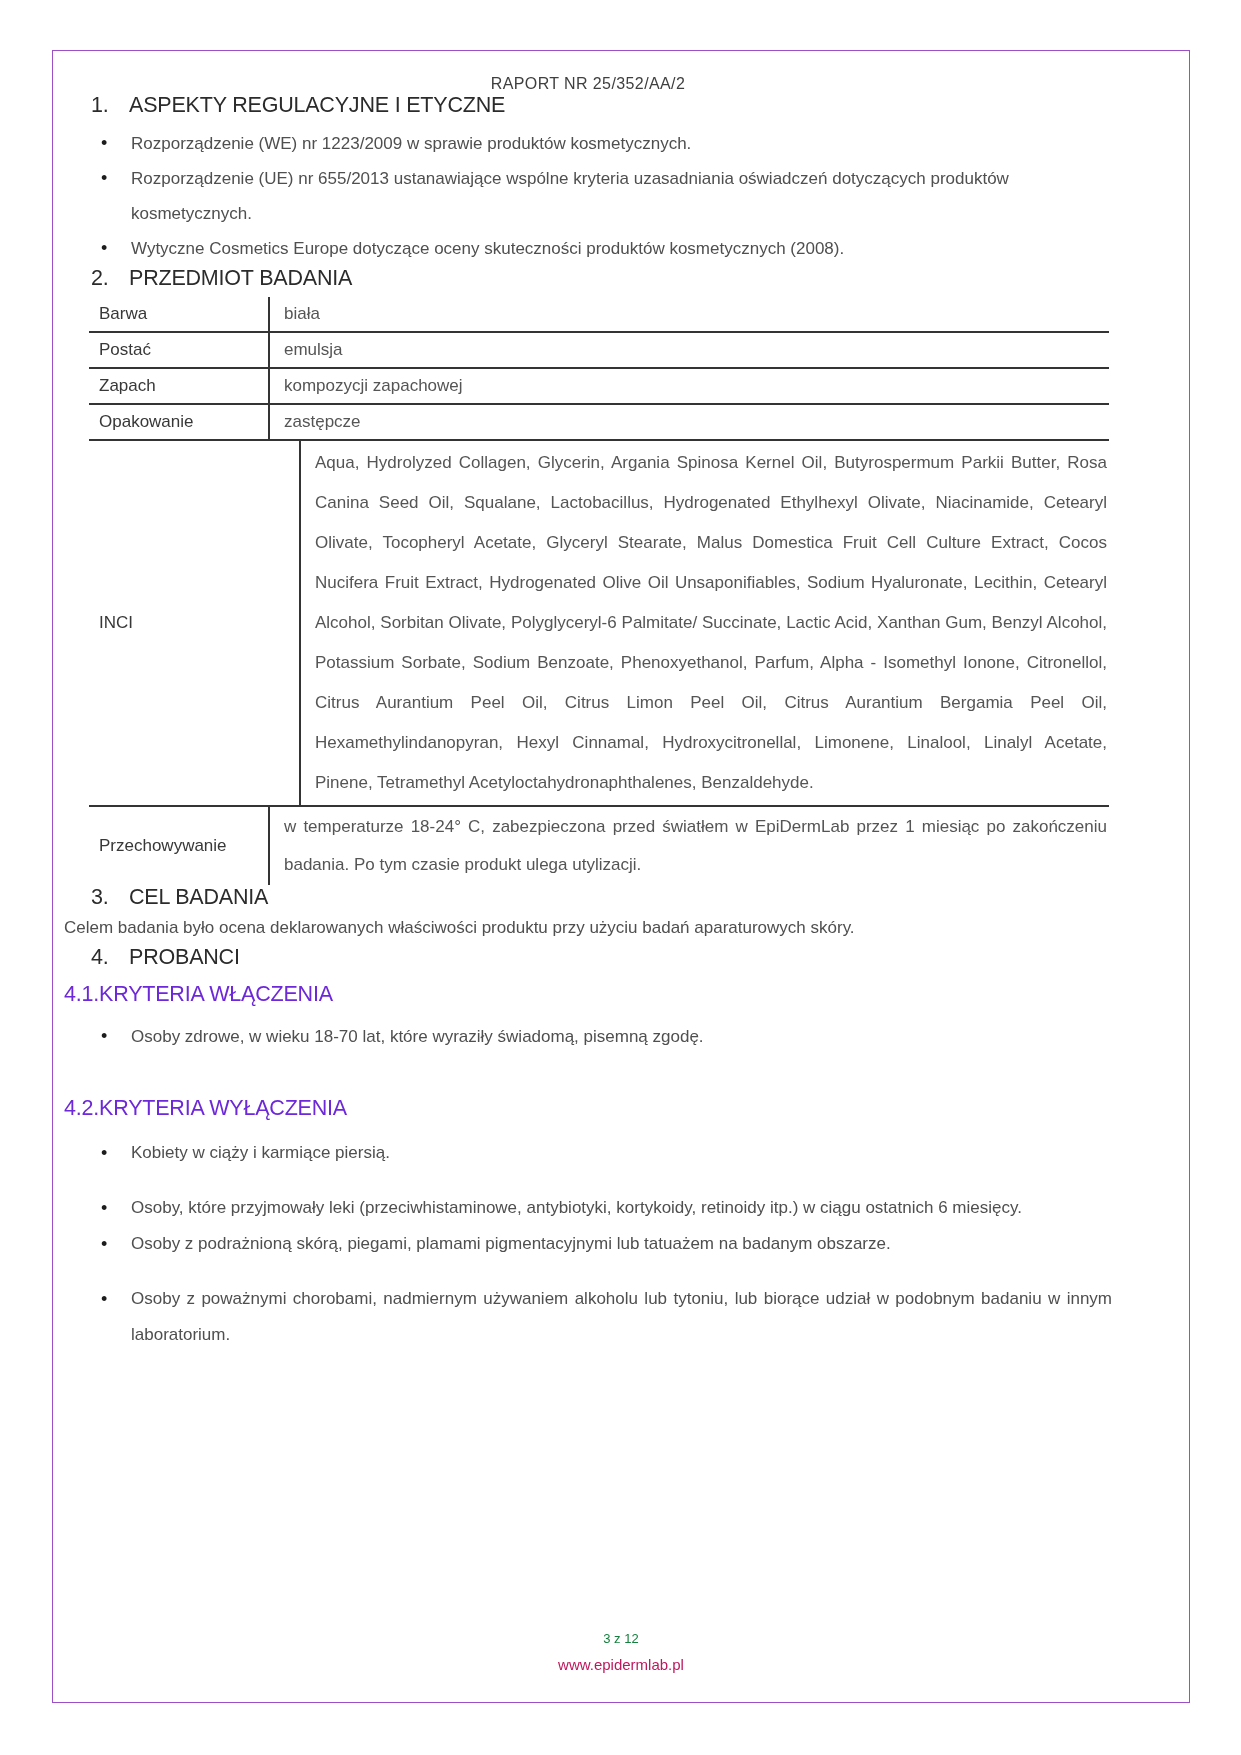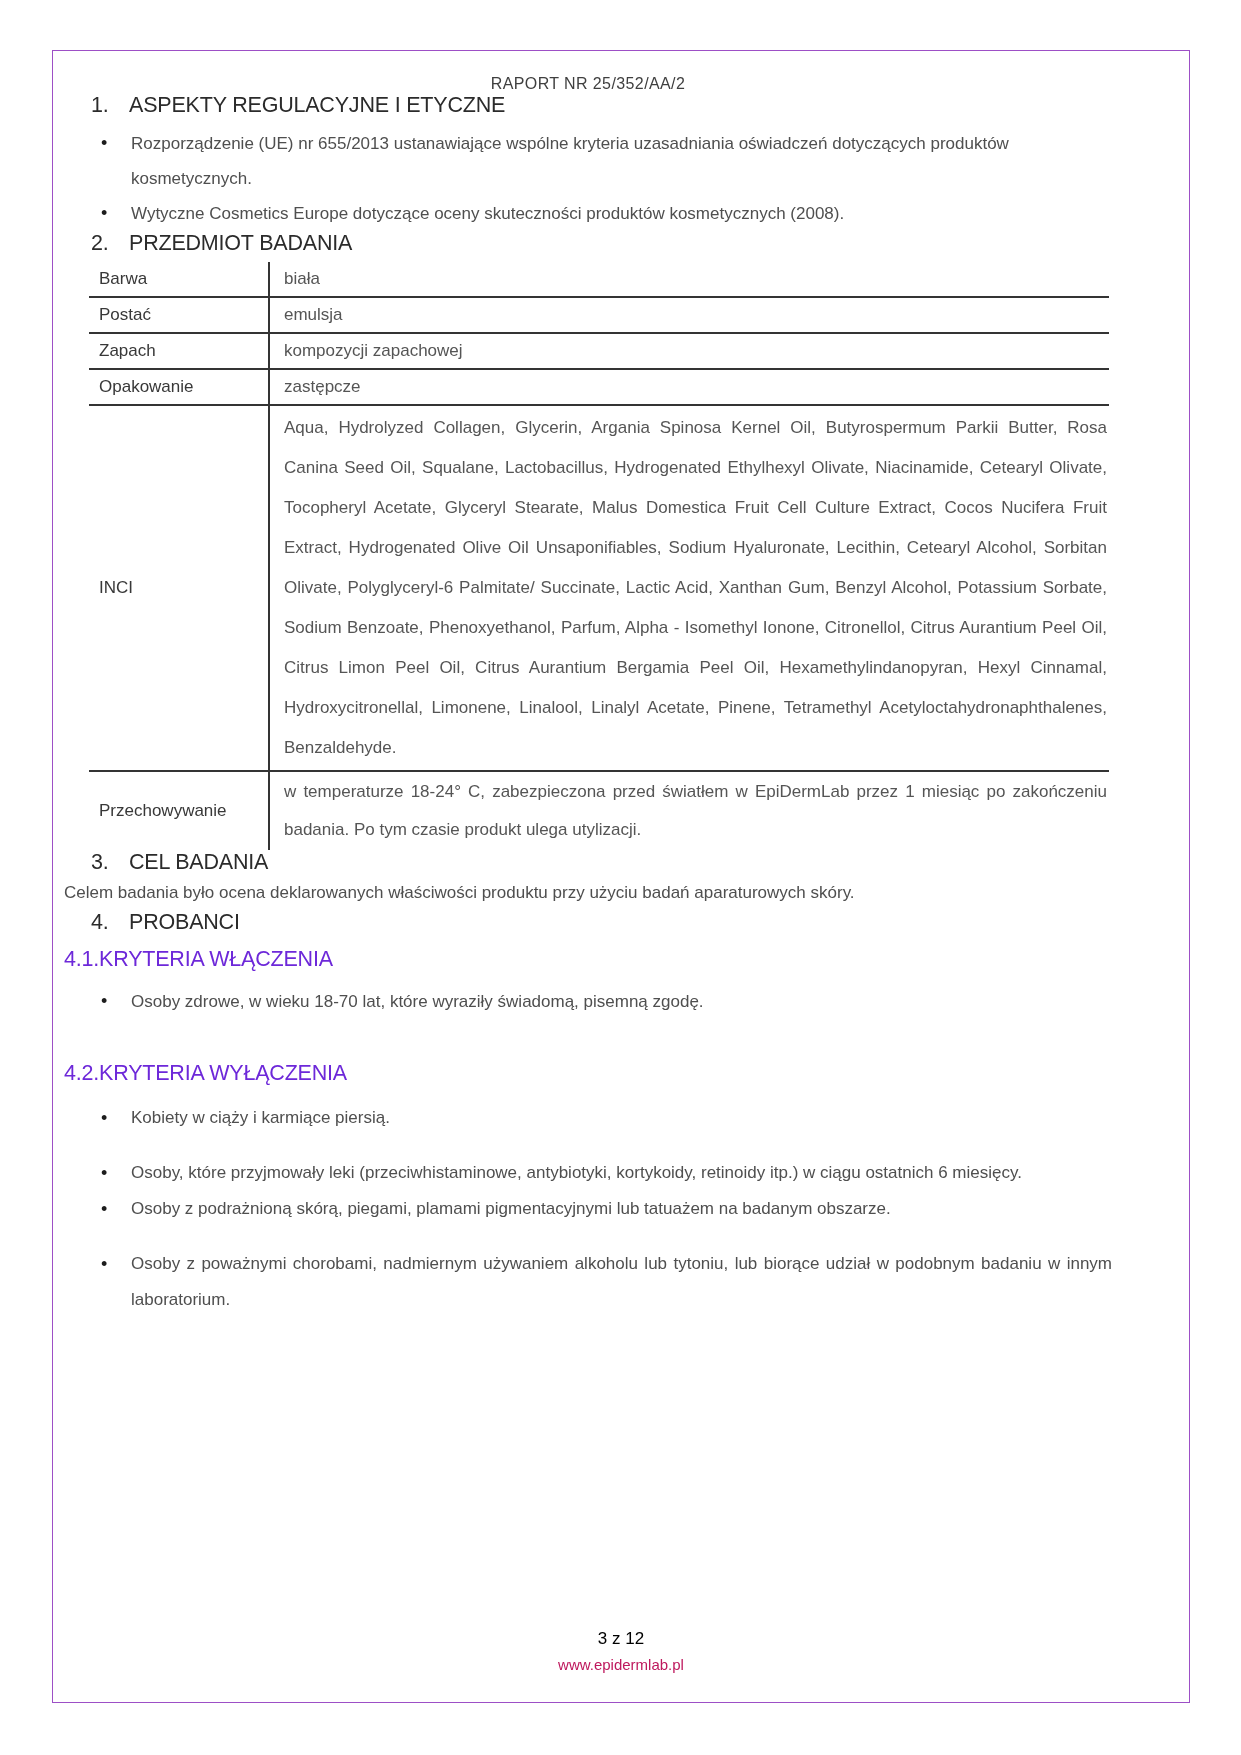--- a/index.html
+++ b/index.html
@@ -110,45 +110,47 @@
     border-left: 2px solid var(--line);
     padding: 1px 2px 1px 14px;
     line-height: 32px;
     color: #555555;
   }
   .spec-row.inci .spec-value {
     line-height: 40px;
     padding-top: 2px;
     padding-bottom: 2px;
     text-align: justify;
+    margin-left: 31px;
   }
   .spec-row.storage .spec-value {
     line-height: 38px;
     text-align: justify;
   }
   .doc-footer {
     position: absolute;
     left: 0; bottom: 24px;
     width: 100%;
     text-align: center;
   }
-  .footer-page { font-size: 17px; color: #000000; line-height: 26px; margin-top: 24px; }
+  .footer-page { font-size: 13px; color: #15803d; line-height: 26px; margin-top: 24px; }
   .footer-site { font-size: 15px; color: #be185d; line-height: 26px; }
 </style>
 </head>
 <body>
 
 <div class="page">
   <div class="page-frame">
     <div class="content">
 
       <div class="doc-header">RAPORT NR 25/352/AA/2</div>
 
       <h1 class="sec mt-s1"><span class="num">1.</span><span>ASPEKTY REGULACYJNE I ETYCZNE</span></h1>
       <ul class="bullets">
+        <li>Rozporządzenie (WE) nr 1223/2009 w sprawie produktów kosmetycznych.</li>
         <li>Rozporządzenie (UE) nr 655/2013 ustanawiające wspólne kryteria uzasadniania oświadczeń dotyczących produktów kosmetycznych.</li>
         <li>Wytyczne Cosmetics Europe dotyczące oceny skuteczności produktów kosmetycznych (2008).</li>
       </ul>
 
       <h1 class="sec mt-s2"><span class="num">2.</span><span>PRZEDMIOT BADANIA</span></h1>
 
       <div class="spec-table">
         <div class="spec-row">
           <div class="spec-label">Barwa</div>
           <div class="spec-value">biała</div>

